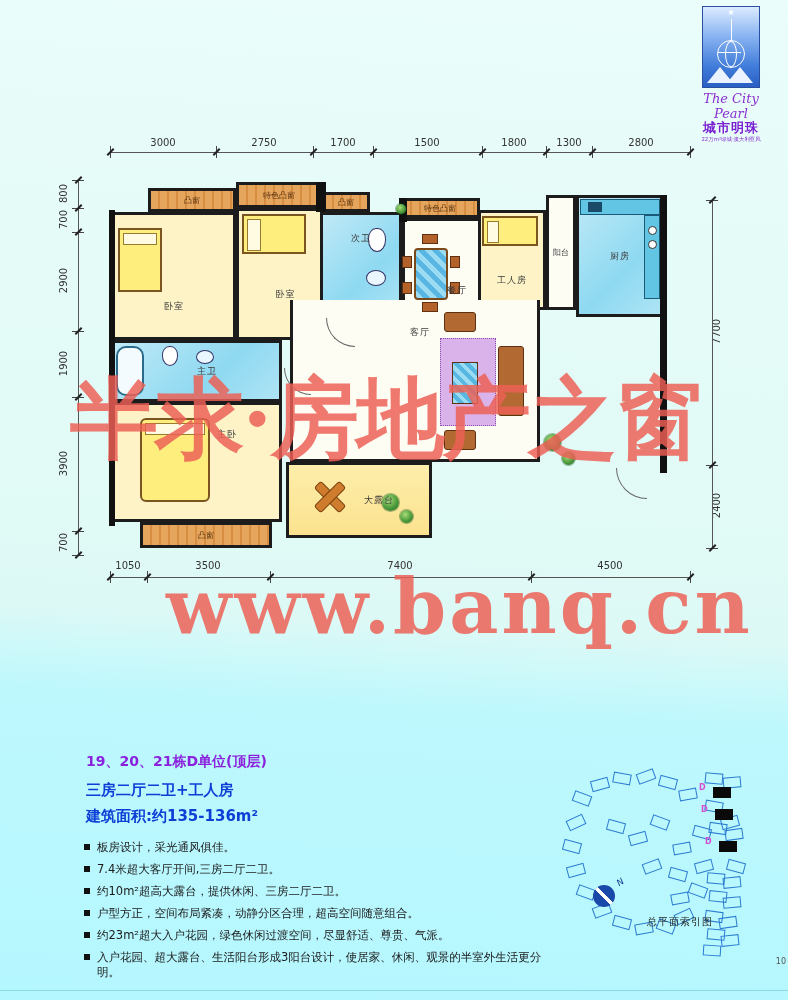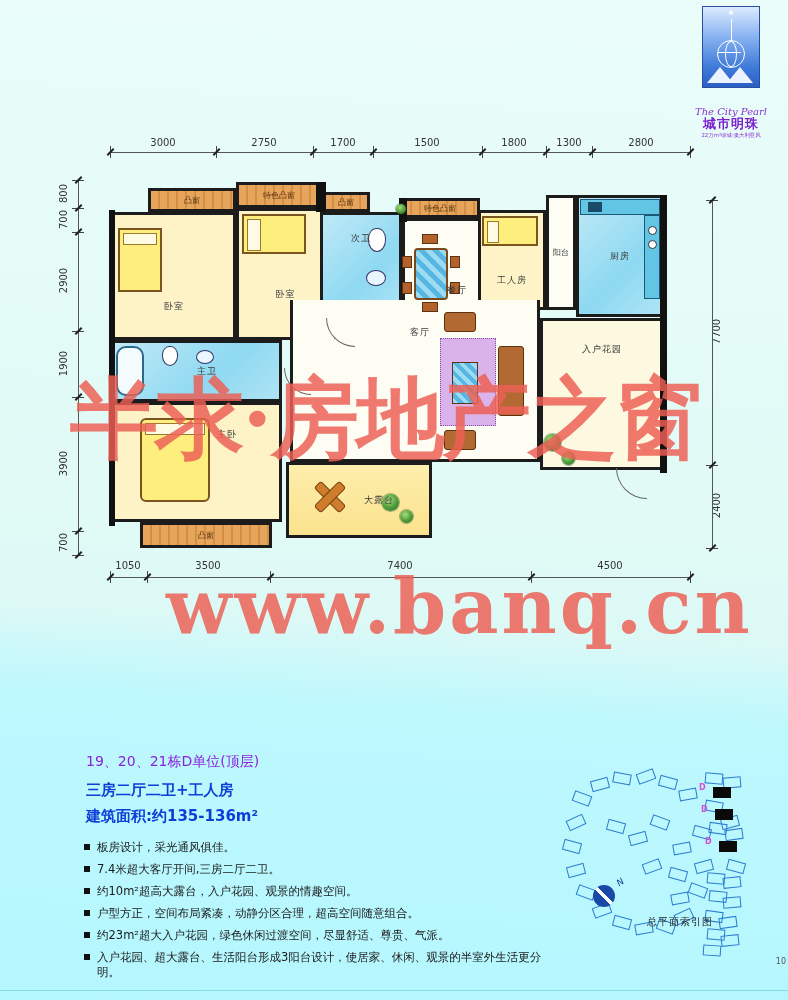--- a/index.html
+++ b/index.html
@@ -14,21 +14,21 @@
     background:linear-gradient(180deg,#dcebff 0%,#8cb6f2 35%,#3f7bd9 75%,#2a5fc4 100%);overflow:hidden;}
   .emblem .star{position:absolute;left:50%;top:2px;transform:translateX(-50%);color:#fff;font-size:8px;line-height:8px;}
   .emblem .mast{position:absolute;left:50%;top:12px;width:1px;height:22px;background:#fff;}
   .emblem .globe{position:absolute;left:50%;top:33px;transform:translateX(-50%);width:26px;height:26px;border:1.5px solid #fff;border-radius:50%;}
   .emblem .globe i{position:absolute;border:1px solid #fff;border-radius:50%;}
   .emblem .globe .m1{left:7px;top:0;width:10px;height:24px;}
   .emblem .globe .eq{left:0;top:11px;width:23px;height:0;border-radius:0;border-bottom:1px solid #fff;border-top:none;border-left:none;border-right:none;}
   .emblem .mt{position:absolute;bottom:4px;width:0;height:0;border-style:solid;border-color:transparent transparent #eaf3ff transparent;}
   .emblem .mt1{left:4px;border-width:0 13px 16px 13px;}
   .emblem .mt2{left:24px;border-width:0 13px 16px 13px;}
-  .logo-en{margin-top:18px;font-size:10px;font-style:italic;color:#8a2fd0;font-family:"DejaVu Serif","Liberation Serif",serif;}
+  .logo-en{margin-top:3px;font-size:13px;font-style:italic;color:#8a2fd0;font-family:"DejaVu Serif","Liberation Serif",serif;}
   .logo-cn{font-size:13px;font-weight:bold;color:#7a1fd0;letter-spacing:1px;line-height:14px;}
   .logo-tag{font-size:6px;color:#8a2fd0;transform:scale(0.9);}
 
   
   .dimline{position:absolute;background:#555;}
   .tick{position:absolute;width:9px;height:2px;background:#222;}
   .tickbar{position:absolute;background:#444;}
   .dimlab{position:absolute;font-size:10px;color:#333;text-align:center;white-space:nowrap;}
   .dimlab.v{transform:rotate(-90deg);transform-origin:center;}
 
@@ -64,21 +64,21 @@
   .xt{position:absolute;width:34px;height:8px;background:#cf7c2c;border:1px solid #7a4210;border-radius:3px;}
   .plant{position:absolute;border-radius:50%;background:radial-gradient(circle at 40% 35%,#a8dd7a 0%,#4c9a3a 55%,#1d6b28 100%);box-shadow:0 0 0 1px rgba(20,80,30,.4);}
 
   
   .wm{position:absolute;z-index:30;color:rgba(236,95,85,.84);font-weight:bold;
      font-family:"DejaVu Serif","Liberation Serif",serif;white-space:nowrap;pointer-events:none;}
   #wm1{left:70px;top:360px;font-size:88px;letter-spacing:-2px;}
   #wm2{left:166px;top:562px;font-size:76px;letter-spacing:3px;}
 
   
-  #info-title{left:86px;top:753px;font-size:14px;font-weight:normal;color:#8a22dd;}
+  #info-title{left:86px;top:753px;font-size:14px;font-weight:bold;color:#8a22dd;}
   #info-sub{left:86px;top:781px;font-size:15px;font-weight:bold;color:#0d3fd6;}
   #info-area{left:86px;top:807px;font-size:15px;font-weight:bold;color:#0d3fd6;}
   #bullets{left:84px;top:840px;width:470px;margin:0;padding:0;list-style:none;}
   #bullets li{position:relative;margin:0 0 7px 0;padding-left:13px;font-size:11.5px;color:#1a1a1a;line-height:15px;}
   #bullets li::before{content:"";position:absolute;left:0;top:4px;width:6px;height:6px;background:#111;}
 
   
   #siteplan{left:555px;top:765px;width:228px;height:195px;}
   .bldg{position:absolute;width:16px;height:9px;border:1.5px solid #2b7bd0;background:transparent;}
   .bldg.bk{background:#0a0a0a;border:1px solid #0a0a0a;}
@@ -229,23 +229,20 @@
       </div>
     <div class="room py" style="left:12px;top:232px;width:170px;height:120px">
         <span class="lbl" style="margin-top:-55px;margin-left:60px">主卧</span>
       </div>
     <div class="room bay" style="left:40px;top:352px;width:132px;height:26px">
         <span class="lbl">凸窗</span>
       </div>
     <div class="room pw" style="left:190px;top:130px;width:250px;height:162px;border-top:none">
         <span class="lbl" style="margin-top:-95px;margin-left:10px">客厅</span>
       </div>
-    <div class="room gn" style="left:440px;top:148px;width:124px;height:152px">
-        <span class="lbl" style="margin-top:-90px">入户花园</span>
-      </div>
     <div class="room ty" style="left:186px;top:292px;width:146px;height:76px">
         <span class="lbl" style="margin-left:40px">大露台</span>
       </div>
 
     <div class="wall" style="left:9px;top:40px;width:6px;height:316px"></div>
     <div class="wall" style="left:560px;top:25px;width:7px;height:278px"></div>
     <div class="wall" style="left:299px;top:28px;width:8px;height:24px"></div>
     <div class="wall" style="left:216px;top:12px;width:10px;height:30px"></div>
 
     <div class="arc" style="left:226px;top:148px;width:28px;height:28px"></div>
@@ -297,21 +294,21 @@
 
   <div id="wm2" class="wm">www.banq.cn</div>
   <div id="wm1" class="wm">半求·房地产之窗</div>
 
   <div id="info-title" class="abs">19、20、21栋D单位(顶层)</div>
   <div id="info-sub" class="abs">三房二厅二卫+工人房</div>
   <div id="info-area" class="abs">建筑面积:约135-136m²</div>
   <ul id="bullets" class="abs">
       <li>板房设计，采光通风俱佳。</li>
       <li>7.4米超大客厅开间,三房二厅二卫。</li>
-      <li>约10m²超高大露台，入户花园、观景的情趣空间。</li>
+      <li>约10m²超高大露台，提供休闲、三房二厅二卫。</li>
       <li>户型方正，空间布局紧凑，动静分区合理，超高空间随意组合。</li>
       <li>约23m²超大入户花园，绿色休闲过渡空间，尽显舒适、尊贵、气派。</li>
       <li>入户花园、超大露台、生活阳台形成3阳台设计，使居家、休闲、观景的半室外生活更分明。</li>
     </ul>
 
   <div id="siteplan" class="abs">
     <div id="bldgs">
         <div class="bldg" style="left: 18px; top: 28px; transform: rotate(20deg);"></div>
         <div class="bldg" style="left: 36px; top: 14px; transform: rotate(-15deg);"></div>
         <div class="bldg" style="left: 58px; top: 8px; transform: rotate(10deg);"></div>

